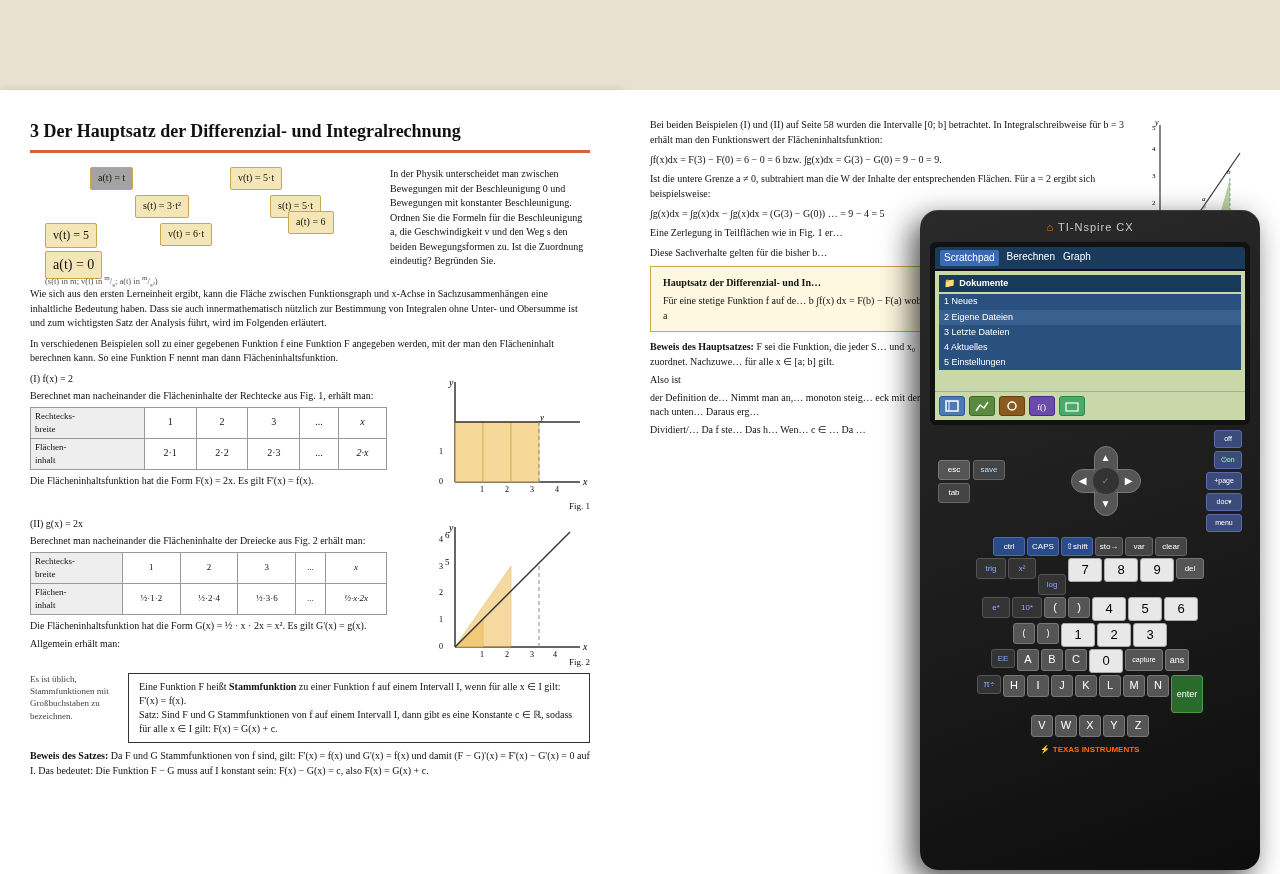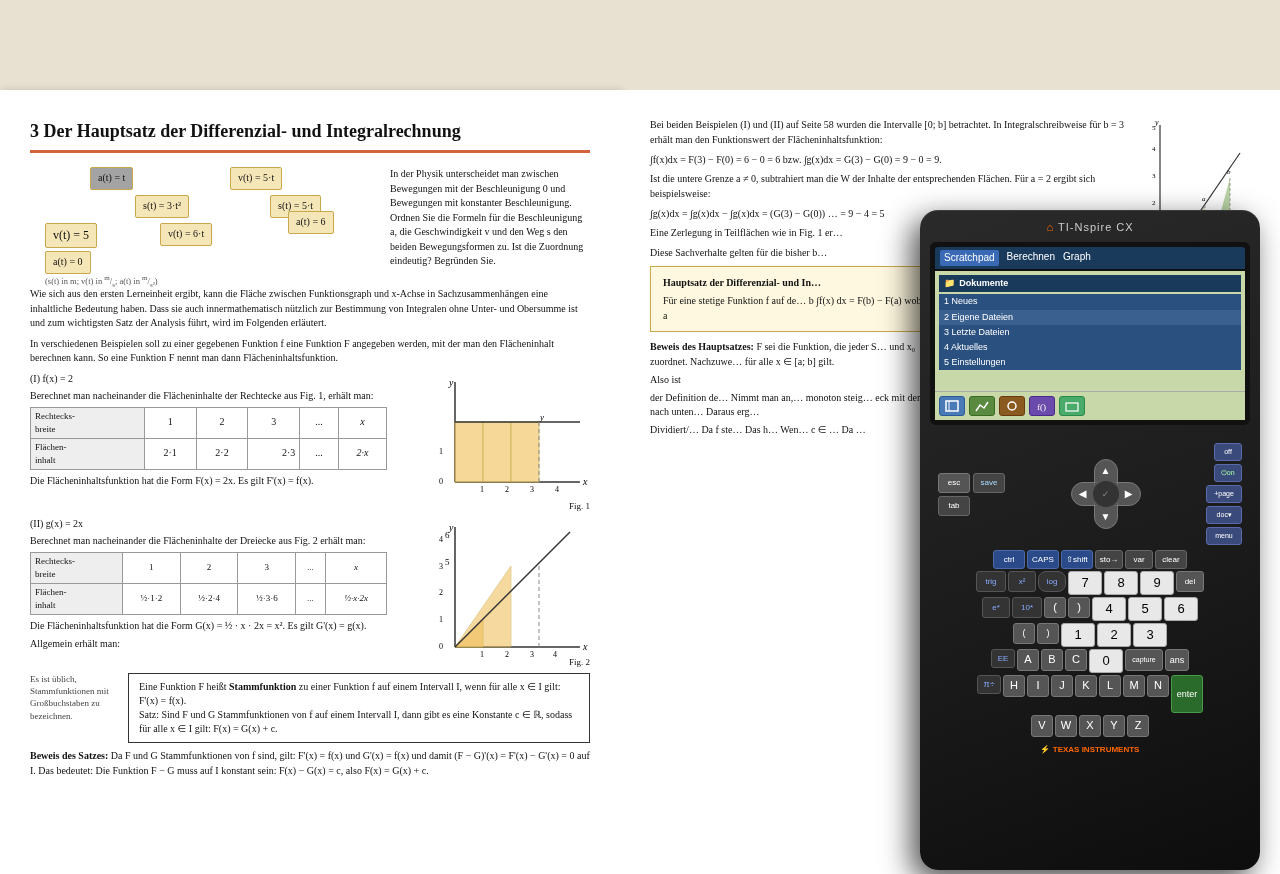--- a/index.html
+++ b/index.html
@@ -125,21 +125,21 @@
 
     <div style="display:flex; gap:10px; margin-bottom:10px; position:relative; height:110px;">
       <div style="flex:1; position:relative;">
         <div style="position:absolute; left:60px; top:0px; background:#a3a3a3; border:1.5px solid #c8a84b; padding:3px 7px; font-size:10px; border-radius:2px;">a(t) = t</div>
         <div style="position:absolute; left:200px; top:0px; background:#f5e6b8; border:1.5px solid #c8a84b; padding:3px 7px; font-size:10px; border-radius:2px;">v(t) = 5·t</div>
         <div style="position:absolute; left:105px; top:28px; background:#f5e6b8; border:1.5px solid #c8a84b; padding:3px 7px; font-size:10px; border-radius:2px;">s(t) = 3·t²</div>
         <div style="position:absolute; left:240px; top:28px; background:#f5e6b8; border:1.5px solid #c8a84b; padding:3px 7px; font-size:10px; border-radius:2px;">s(t) = 5·t</div>
         <div style="position:absolute; left:15px; top:56px; background:#f5e6b8; border:1.5px solid #c8a84b; padding:3px 7px; font-size:12px; border-radius:2px;">v(t) = 5</div>
         <div style="position:absolute; left:130px; top:56px; background:#f5e6b8; border:1.5px solid #c8a84b; padding:3px 7px; font-size:10px; border-radius:2px;">v(t) = 6·t</div>
         <div style="position:absolute; left:258px; top:44px; background:#f5e6b8; border:1.5px solid #c8a84b; padding:3px 7px; font-size:10px; border-radius:2px;">a(t) = 6</div>
-        <div style="position:absolute; left:15px; top:84px; background:#f5e6b8; border:1.5px solid #c8a84b; padding:3px 7px; font-size:10px; border-radius:2px;">a(t) = 0</div>
+        <div style="position:absolute; left:15px; top:84px; background:#f5e6b8; border:1.5px solid #c8a84b; padding:3px 7px; font-size:14px; border-radius:2px;">a(t) = 0</div>
         <div style="position:absolute; left:15px; top:106px; font-size:8.5px; color:#555;">(s(t) in m; v(t) in <sup>m</sup>/<sub>s</sub>; a(t) in <sup>m</sup>/<sub>s²</sub>)</div>
       </div>
       <div style="width:200px; font-size:10px; line-height:1.45;">In der Physik unterscheidet man zwischen Bewegungen mit der Beschleunigung 0 und Bewegungen mit konstanter Beschleunigung. Ordnen Sie die Formeln für die Beschleunigung a, die Geschwindigkeit v und den Weg s den beiden Bewegungsformen zu. Ist die Zuordnung eindeutig? Begründen Sie.</div>
     </div>
 
     <p style="font-size:10px; line-height:1.45; margin-bottom:6px;">Wie sich aus den ersten Lerneinheit ergibt, kann die Fläche zwischen Funktionsgraph und x-Achse in Sachzusammenhängen eine inhaltliche Bedeutung haben. Dass sie auch innermathematisch nützlich zur Bestimmung von Integralen ohne Unter- und Obersumme ist und zum wichtigsten Satz der Analysis führt, wird im Folgenden erläutert.</p>
     <p style="font-size:10px; line-height:1.45; margin-bottom:6px;">In verschiedenen Beispielen soll zu einer gegebenen Funktion f eine Funktion F angegeben werden, mit der man den Flächeninhalt berechnen kann. So eine Funktion F nennt man dann Flächeninhaltsfunktion.</p>
 
     <div style="display:flex; gap:8px; margin-bottom:4px;">
       <div style="flex:1;">
@@ -152,21 +152,21 @@
             <td style="border:1px solid #999; padding:2px 4px; font-size:10px;">1</td>
             <td style="border:1px solid #999; padding:2px 4px; font-size:10px;">2</td>
             <td style="border:1px solid #999; padding:2px 4px; font-size:10px;">3</td>
             <td style="border:1px solid #999; padding:2px 4px; font-size:10px;">...</td>
             <td style="border:1px solid #999; padding:2px 4px; font-size:10px;font-style:italic;">x</td>
           </tr>
           <tr>
             <td style="font-size:9px; background:#eee; text-align:left; border:1px solid #999; padding:2px 4px;">Flächen-<br>inhalt</td>
             <td style="border:1px solid #999; padding:2px 4px; font-size:10px;">2·1</td>
             <td style="border:1px solid #999; padding:2px 4px; font-size:10px;">2·2</td>
-            <td style="border:1px solid #999; padding:2px 4px; font-size:10px;text-align:right;">2·3</td>
+            <td style="border:1px solid #999; padding:2px 4px; font-size:10px;">2·3</td>
             <td style="border:1px solid #999; padding:2px 4px; font-size:10px;">...</td>
             <td style="border:1px solid #999; padding:2px 4px; font-size:10px; font-style:italic;">2·x</td>
           </tr>
         </tbody>
           </table>
         <p style="font-size:10px; margin-bottom:4px;">Die Flächeninhaltsfunktion hat die Form F(x) = 2x. Es gilt  F'(x) = f(x).</p>
       </div>
 
       <div style="width:155px;">
         <svg width="155" height="130">
@@ -349,21 +349,21 @@
     </div>
 
     <div class="calculator">
       <div class="calc-body">
 
         <div style="text-align:center; color:#aaa; font-family:Arial,sans-serif; font-size:11px; letter-spacing:1px; margin-bottom:6px; display:flex; align-items:center; justify-content:center; gap:4px;">
           <span style="color:#ff6600; font-weight:bold;">⌂</span>
           <span style="color:#ccc;">TI-Nspire CX</span>
         </div>
 
-        <div style="background:#111; border-radius:6px; padding:5px; margin-bottom:18px;">
+        <div style="background:#111; border-radius:6px; padding:5px; margin-bottom:5px;">
 
           <div style="background:#1a3a5c; color:white; font-family:Arial,sans-serif; font-size:10px; padding:3px 5px; display:flex; gap:8px; border-radius:3px 3px 0 0; margin-bottom:2px;">
             <span style="background:#3a6ab5; padding:1px 4px; border-radius:2px;">Scratchpad</span>
             <span>Berechnen</span>
             <span>Graph</span>
           </div>
 
           <div style="background:#c8d8a8; padding:4px; font-family:Arial,sans-serif; font-size:9px; min-height:120px;">
 
             <div style="background:#1a3a5c; color:white; padding:2px 5px; margin-bottom:2px; font-weight:bold; display:flex; align-items:center; gap:4px;">
@@ -443,21 +443,21 @@
             <div style="background:#2a4a8a; color:white; border-radius:3px; width:32px; height:19px; font-size:8px; font-family:Arial,sans-serif; display:flex; align-items:center; justify-content:center; border:1px solid #4a6aaa; cursor:pointer;">CAPS</div>
             <div style="background:#2a4a8a; color:white; border-radius:3px; width:32px; height:19px; font-size:8px; font-family:Arial,sans-serif; display:flex; align-items:center; justify-content:center; border:1px solid #4a6aaa; cursor:pointer;">⇧shift</div>
             <div style="background:#444; color:white; border-radius:3px; width:28px; height:19px; font-size:8px; font-family:Arial,sans-serif; display:flex; align-items:center; justify-content:center; border:1px solid #666; cursor:pointer;">sto→</div>
             <div style="background:#444; color:white; border-radius:3px; width:28px; height:19px; font-size:8px; font-family:Arial,sans-serif; display:flex; align-items:center; justify-content:center; border:1px solid #666; cursor:pointer;">var</div>
             <div style="background:#444; color:white; border-radius:3px; width:32px; height:19px; font-size:8px; font-family:Arial,sans-serif; display:flex; align-items:center; justify-content:center; border:1px solid #666; cursor:pointer;">clear</div>
           </div>
 
           <div style="display:flex; gap:2px; margin-bottom:2px; justify-content:center;">
             <div style="background:#333; color:#8af; border-radius:3px; width:30px; height:21px; font-size:8px; font-family:Arial,sans-serif; display:flex; align-items:center; justify-content:center; border:1px solid #555; cursor:pointer;">trig</div>
             <div style="background:#333; color:#8af; border-radius:3px; width:28px; height:21px; font-size:8px; font-family:Arial,sans-serif; display:flex; align-items:center; justify-content:center; border:1px solid #555; cursor:pointer;">x²</div>
-            <div style="background:#333; color:#8af; border-radius:8px; width:28px; height:21px; font-size:8px; font-family:Arial,sans-serif; display:flex; align-items:center; justify-content:center; border:1px solid #555; cursor:pointer;">log</div>
+            <div style="background:#333; color:#8af; border-radius:3px; width:28px; height:21px; font-size:8px; font-family:Arial,sans-serif; display:flex; align-items:center; justify-content:center; border:1px solid #555; cursor:pointer;margin-top:16px;">log</div>
             <div style="background:#e8e8e8; color:black; border-radius:3px; width:34px; height:24px; font-size:13px; font-family:Arial,sans-serif; display:flex; align-items:center; justify-content:center; border:1px solid #aaa; cursor:pointer;">7</div>
             <div style="background:#e8e8e8; color:black; border-radius:3px; width:34px; height:24px; font-size:13px; font-family:Arial,sans-serif; display:flex; align-items:center; justify-content:center; border:1px solid #aaa; cursor:pointer;">8</div>
             <div style="background:#e8e8e8; color:black; border-radius:3px; width:34px; height:24px; font-size:13px; font-family:Arial,sans-serif; display:flex; align-items:center; justify-content:center; border:1px solid #aaa; cursor:pointer;">9</div>
             <div style="background:#555; color:white; border-radius:3px; width:28px; height:21px; font-size:8px; font-family:Arial,sans-serif; display:flex; align-items:center; justify-content:center; border:1px solid #777; cursor:pointer;">del</div>
           </div>
 
           <div style="display:flex; gap:2px; margin-bottom:2px; justify-content:center;">
             <div style="background:#333; color:#8af; border-radius:3px; width:28px; height:21px; font-size:8px; font-family:Arial,sans-serif; display:flex; align-items:center; justify-content:center; border:1px solid #555; cursor:pointer;">e*</div>
             <div style="background:#333; color:#8af; border-radius:3px; width:30px; height:21px; font-size:8px; font-family:Arial,sans-serif; display:flex; align-items:center; justify-content:center; border:1px solid #555; cursor:pointer;">10*</div>
             <div style="background:#555; color:white; border-radius:3px; width:22px; height:21px; font-size:11px; font-family:Arial,sans-serif; display:flex; align-items:center; justify-content:center; border:1px solid #777; cursor:pointer;">(</div>

